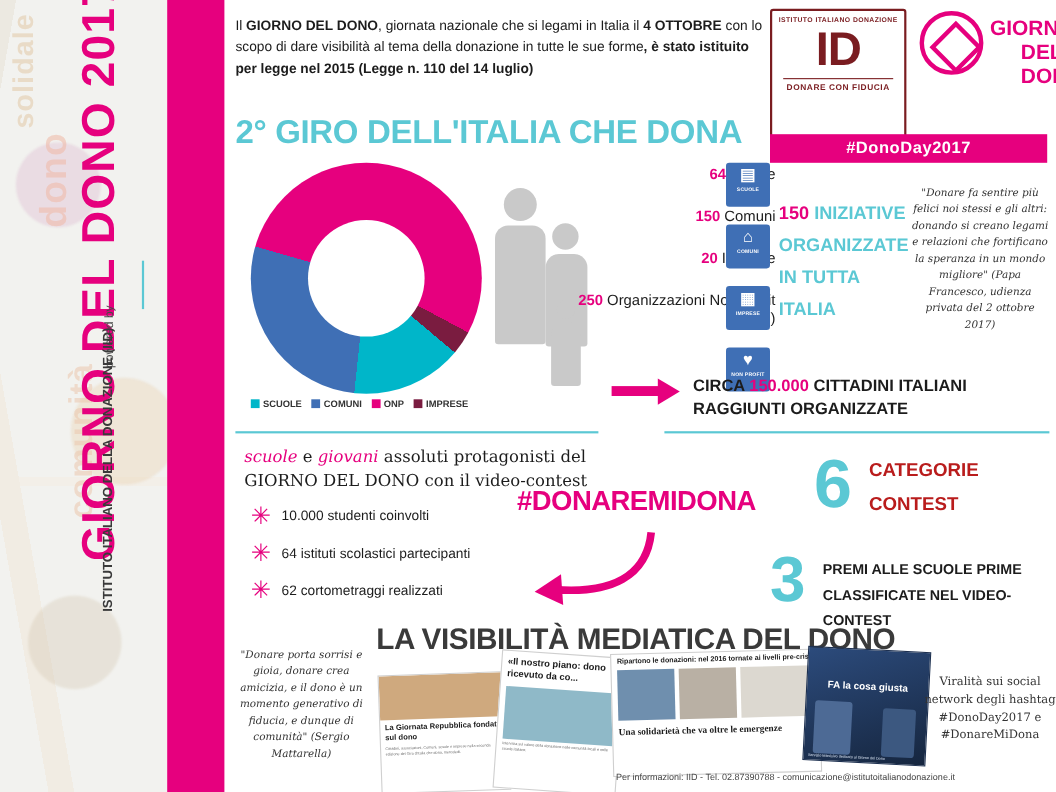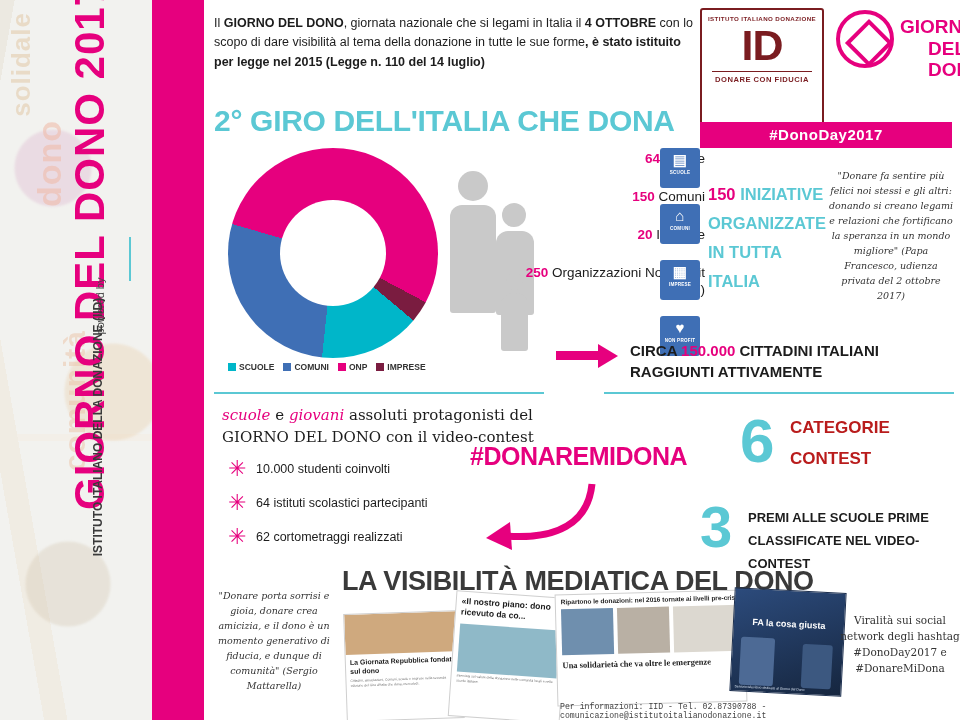--- a/index.html
+++ b/index.html
@@ -236,21 +236,21 @@
   #clip4 { left:732px; top:590px; width:112px; height:104px; transform:rotate(3deg);
            background:linear-gradient(160deg,#2c4b7c,#16263f); border-color:#1d3050; }
 
   #viralita {
     position:absolute; left:840px; top:612px; width:120px;
     font-family:"DejaVu Serif", serif; font-size:10.5px; line-height:16px;
     color:#333; text-align:center;
   }
   #footer-info {
     position:absolute; left:560px; top:702px; width:335px;
-    font-size:8.2px; color:#444;font-family:Liberation Mono, monospace;
+    font-size:8.2px; color:#444;
   }
 </style>
 </head>
 <body>
 
 <div id="left-rail">
   <div class="ghost"></div>
   <div class="ghost2"></div>
   <div class="ghost-text gt1">solidale</div>
   <div class="ghost-text gt2">dono</div>
@@ -334,21 +334,21 @@
 </div>
 
 <div id="quote-papa">"Donare fa sentire più felici noi stessi e gli altri: donando si creano legami e relazioni che fortificano la speranza in un mondo migliore" (Papa Francesco, udienza privata del 2 ottobre 2017)</div>
 
 <div id="arrow-1">
   <div class="shaft"></div>
   <div class="head"></div>
 </div>
 <div id="cittadini">
   <div><span>CIRCA </span><span class="n">150.000</span><span> CITTADINI ITALIANI</span></div>
-  <div>RAGGIUNTI ATTIVAMENTE</div>
+  <div>RAGGIUNTI ORGANIZZATE</div>
 </div>
 <div id="hr-cyan-1"></div>
 <div id="hr-cyan-2"></div>
 
 <div id="scuole-lead">
   <span class="pink">scuole</span><span> e </span><span class="pink">giovani</span><span> assoluti protagonisti del</span><br>
   <span>GIORNO DEL DONO con il video-contest</span>
 </div>
 <div id="bullets">
   <div class="bullet">

